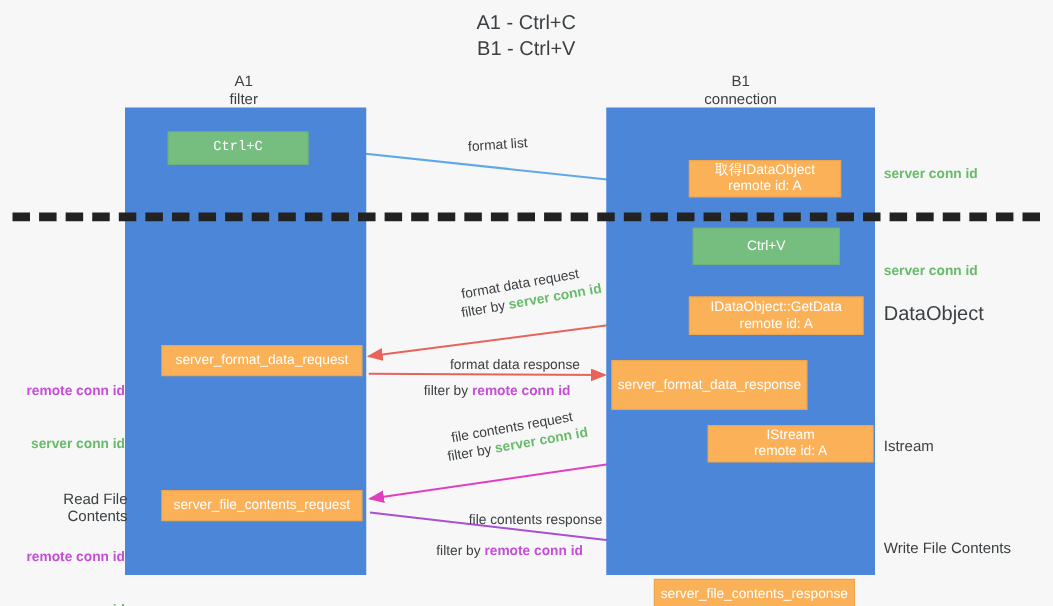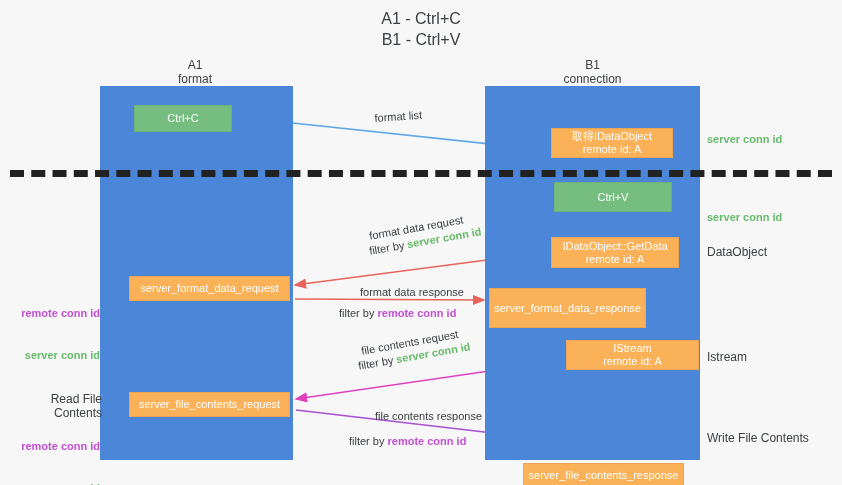--- a/index.html
+++ b/index.html
@@ -39,45 +39,45 @@
     box-sizing:border-box;
     display:flex;flex-direction:column;
     align-items:center;justify-content:center;
     color:#ffffff;font-size:11px;line-height:13px;
     text-align:center;
     border:1px solid rgba(0,0,0,0.06);
   }
   .green{background:#76be80;}
   .orange{background:#fbb158;}
 
-  #box-ctrlc{left:134px;top:105px;width:98px;height:27px;}
+  #box-ctrlc{left:134px;top:105px;width:113px;height:27px;font-family:Liberation Mono, monospace;}
   #box-getido{left:551px;top:128px;width:122px;height:30px;}
   #box-ctrlv{left:554px;top:182px;width:118px;height:30px;}
-  #box-getdata{left:551px;top:237px;width:128px;height:31px;}
+  #box-getdata{left:551px;top:237px;width:140px;height:31px;}
   #box-istream{left:566px;top:340px;width:133px;height:30px;}
   #box-sfdreq{left:129px;top:276px;width:161px;height:25px;}
   #box-sfdres{left:489px;top:288px;width:157px;height:40px;}
   #box-sfcreq{left:129px;top:392px;width:161px;height:25px;}
   #box-sfcres{left:523px;top:423px;width:161px;height:25px;margin-top:40px;}
 
   
   #divider{
     left:10px;top:170px;width:822px;height:0;
     border-top:7px dashed #222222;
   }
 
   
   .side-lbl{font-size:11px;line-height:14px;white-space:pre;}
   .green-txt{color:#67bb6a;font-weight:bold;}
   .purple-txt{color:#c24fd4;font-weight:bold;}
   .plain-txt{color:#3c4043;}
 
   #lbl-srv-1{left:707px;top:132px;}
   #lbl-srv-2{left:707px;top:210px;}
-  #lbl-dataobject{left:707px;top:245px;font-size:12px;}
+  #lbl-dataobject{left:707px;top:245px;font-size:16px;}
   #lbl-istream{left:707px;top:350px;font-size:12px;}
   #lbl-writefile{left:707px;top:431px;font-size:12px;}
 
   #lbl-left-conn{left:8px;top:278px;text-align:right;width:92px;}
   #lbl-read-file{left:6px;top:392px;width:96px;text-align:right;font-size:12px;color:#3c4043;}
   #lbl-left-conn2{left:8px;top:411px;text-align:right;width:92px;}
 
   
   .arrow-lbl{font-size:11px;line-height:15px;color:#3c4043;white-space:nowrap;}
   .arrow-lbl b{font-weight:bold;}
@@ -127,21 +127,21 @@
 
   <line x1="565" y1="360" x2="296" y2="399" stroke="#e040c0" stroke-width="1.6" marker-end="url(#ah-magenta)"></line>
 
   <line x1="296" y1="410" x2="519" y2="436" stroke="#a94fd4" stroke-width="1.6" marker-end="url(#ah-purple)"></line>
 </svg>
 
 <div class="abs" id="title">A1 - Ctrl+C
 B1 - Ctrl+V</div>
 
 <div class="abs lane-head" id="lane-head-a1">A1
-format</div>
+filter</div>
 <div class="abs lane-head" id="lane-head-b1">B1
 connection</div>
 
 <div class="abs lane" id="lane-a1"></div>
 <div class="abs lane" id="lane-b1"></div>
 
 <div class="abs" id="divider"></div>
 
 <div class="abs box green" id="box-ctrlc">
   <span>Ctrl+C</span>

